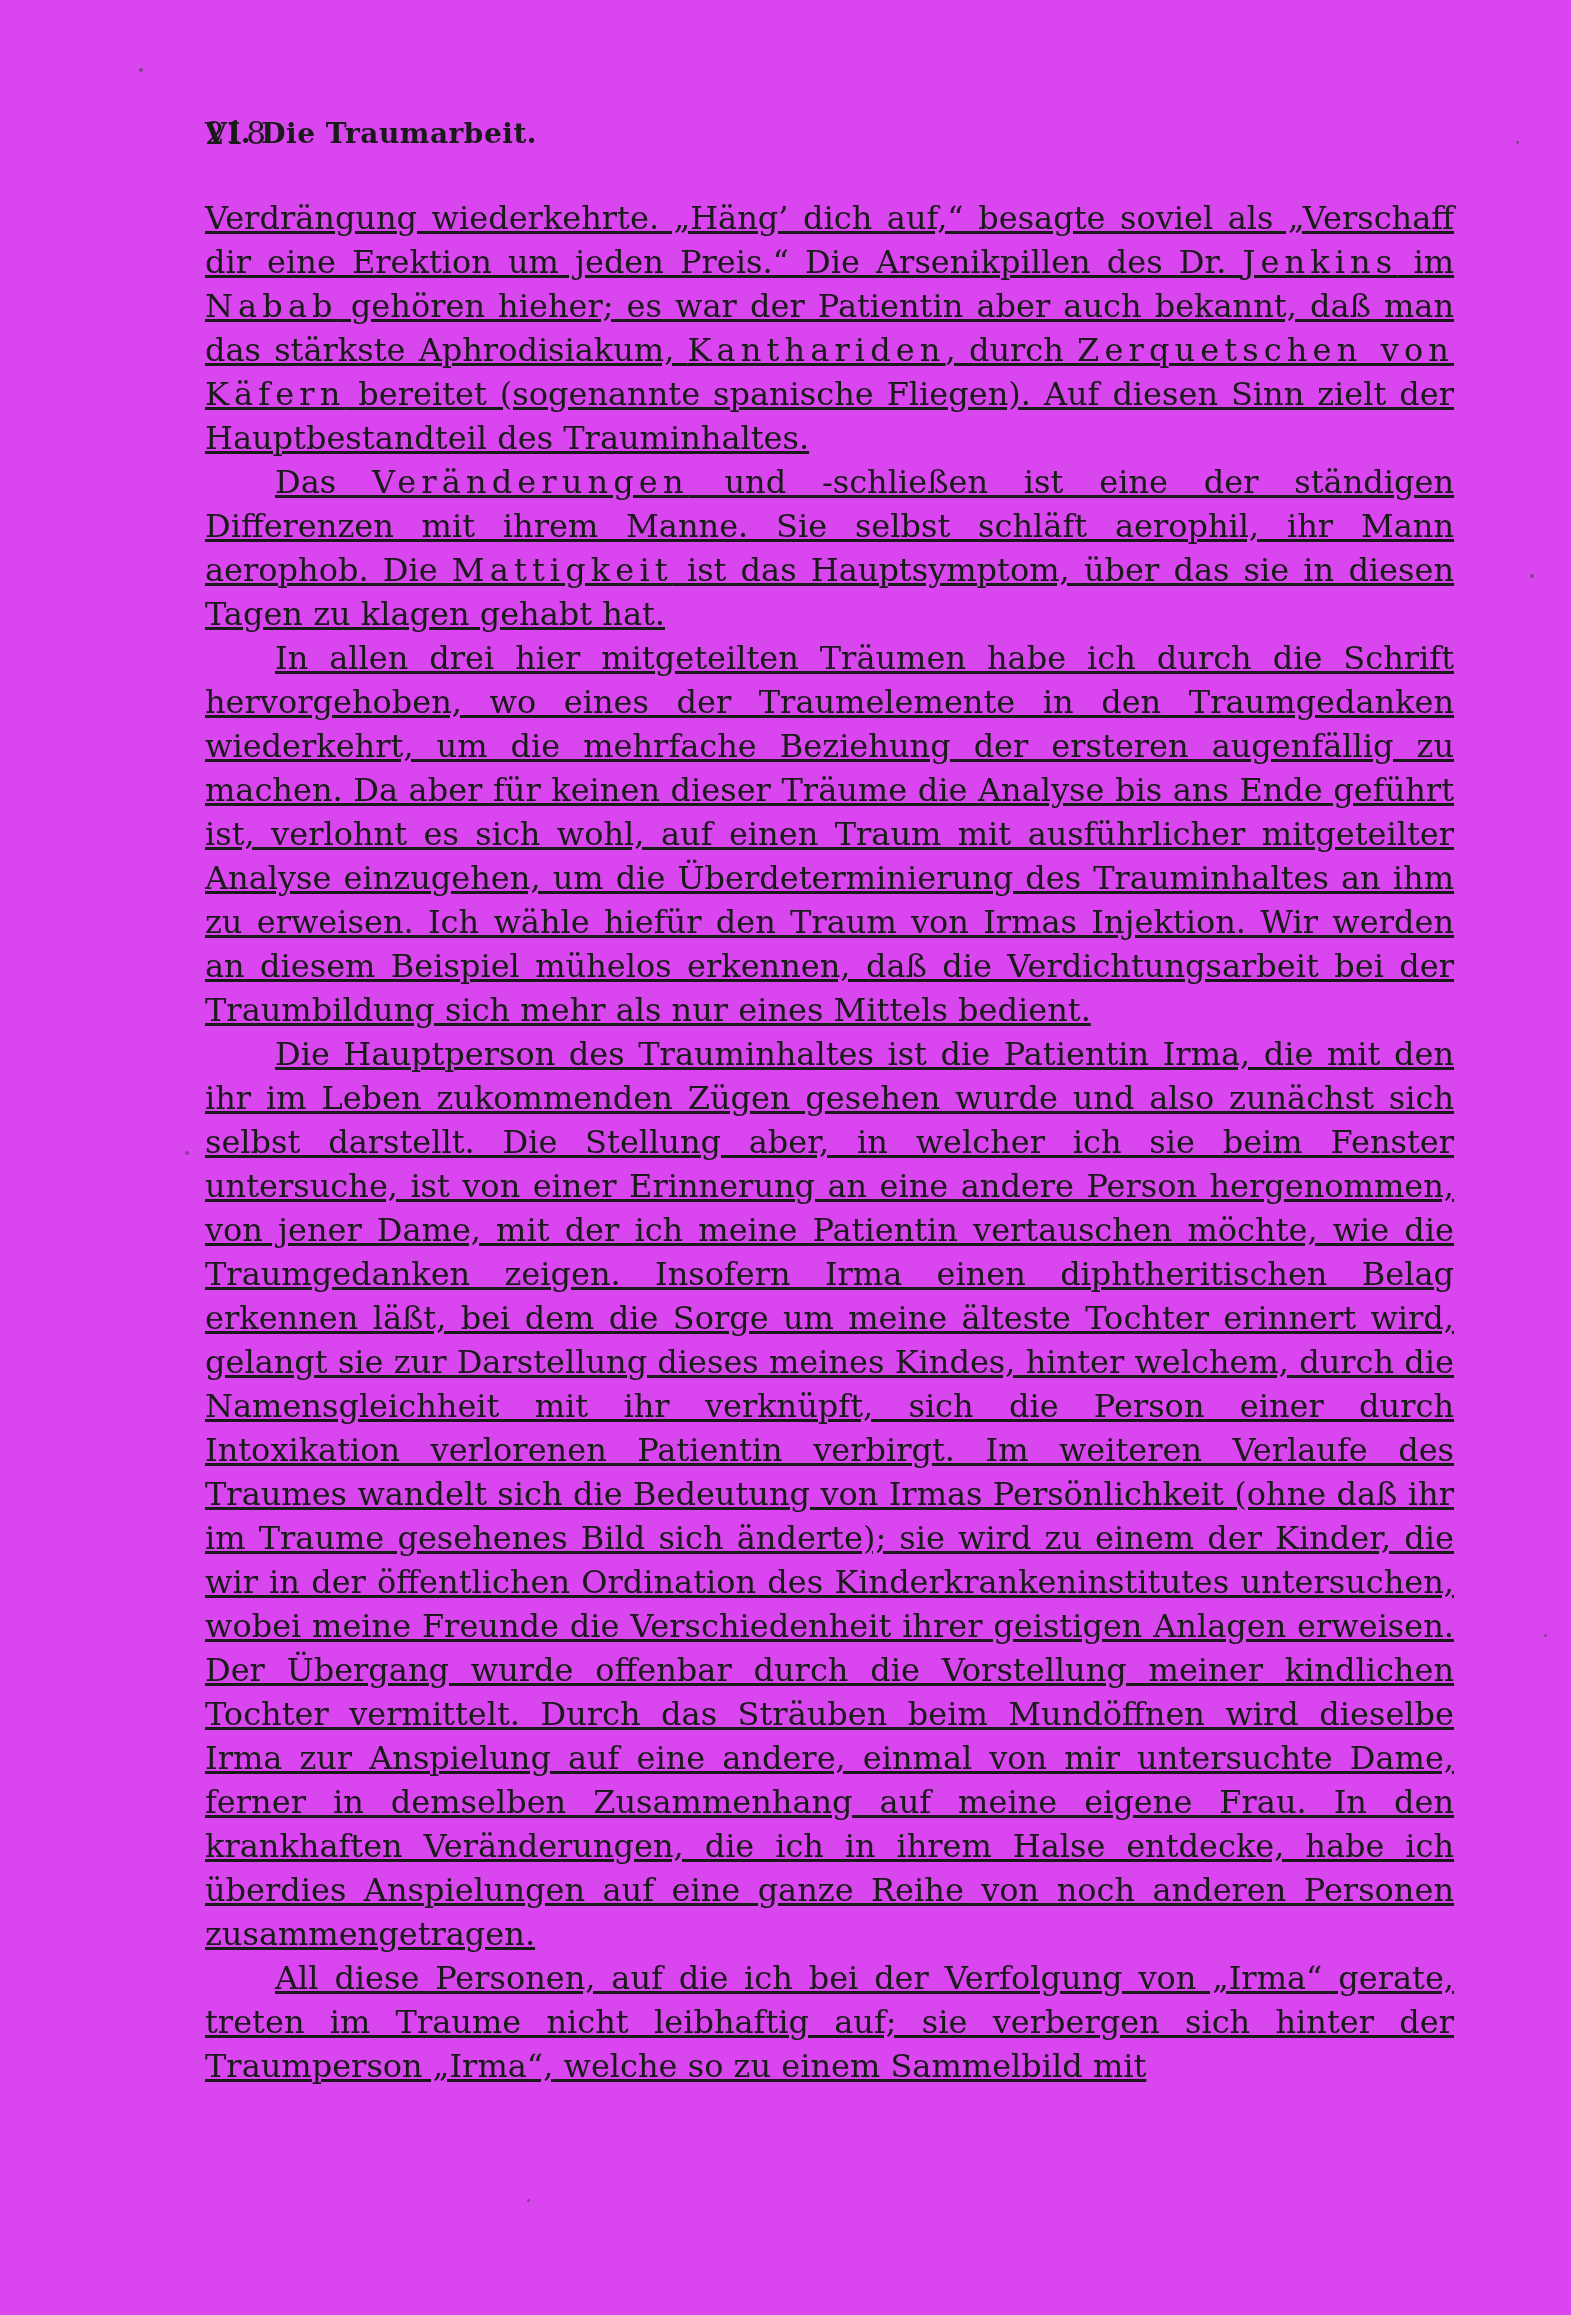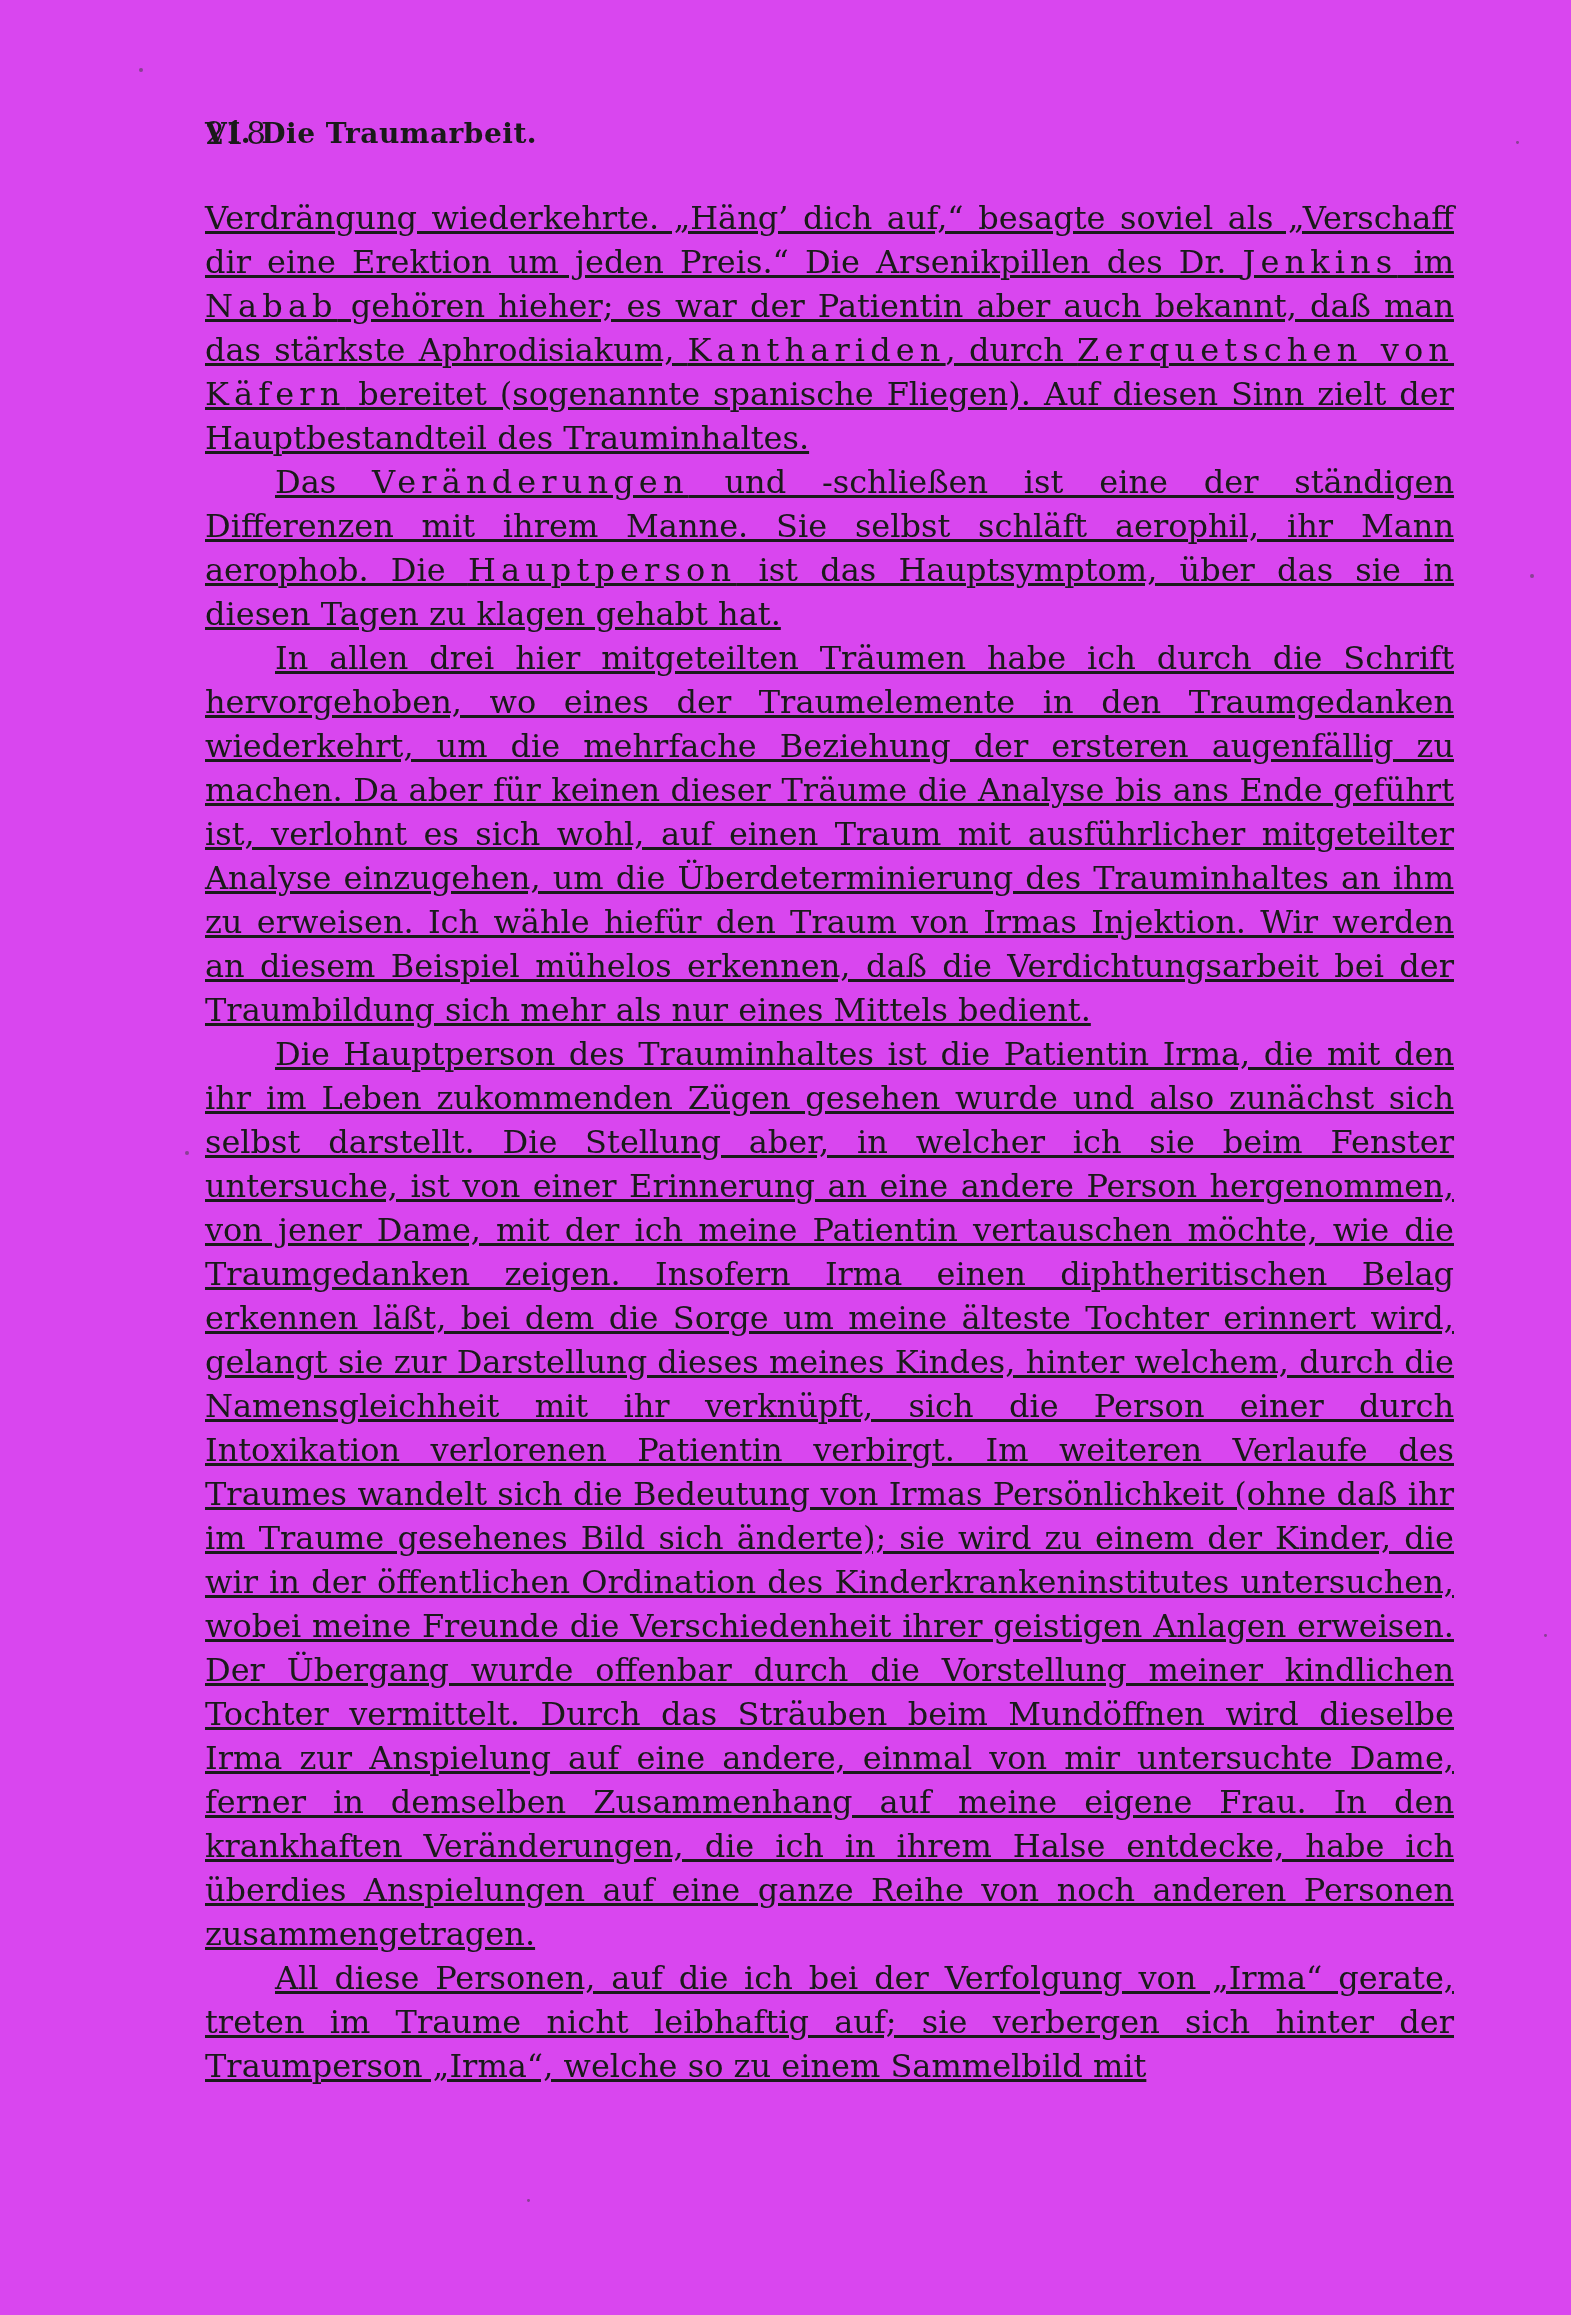--- a/index.html
+++ b/index.html
@@ -76,21 +76,21 @@
 
 <div class="page">
 
   <div class="page-header">
     <span class="page-number">218</span>
     <span class="chapter-title">VI. Die Traumarbeit.</span>
   </div>
 
   <div class="body-text">
       <p class="para"><span>Verdrängung wiederkehrte. „Häng’ dich auf,“ besagte soviel als „Verschaff dir eine Erektion um jeden Preis.“ Die Arsenikpillen des Dr. </span><span class="sperr">Jenkins</span><span> im </span><span class="sperr">Nabab</span><span> gehören hieher; es war der Patientin aber auch bekannt, daß man das stärkste Aphrodisiakum, </span><span class="sperr">Kanthariden</span><span>, durch </span><span class="sperr">Zerquetschen von Käfern</span><span> bereitet (sogenannte spanische Fliegen). Auf diesen Sinn zielt der Hauptbestandteil des Trauminhaltes.</span></p>
-      <p class="para indent"><span>Das </span><span class="sperr">Veränderungen</span><span> und -schließen ist eine der ständigen Differenzen mit ihrem Manne. Sie selbst schläft aerophil, ihr Mann aerophob. Die </span><span class="sperr">Hauptperson</span><span> ist das Hauptsymptom, über das sie in diesen Tagen zu klagen gehabt hat.</span></p>
+      <p class="para indent"><span>Das </span><span class="sperr">Veränderungen</span><span> und -schließen ist eine der ständigen Differenzen mit ihrem Manne. Sie selbst schläft aerophil, ihr Mann aerophob. Die </span><span class="sperr">Mattigkeit</span><span> ist das Hauptsymptom, über das sie in diesen Tagen zu klagen gehabt hat.</span></p>
       <p class="para indent"><span>In allen drei hier mitgeteilten Träumen habe ich durch die Schrift hervorgehoben, wo eines der Traumelemente in den Traumgedanken wiederkehrt, um die mehrfache Beziehung der ersteren augenfällig zu machen. Da aber für keinen dieser Träume die Analyse bis ans Ende geführt ist, verlohnt es sich wohl, auf einen Traum mit ausführlicher mitgeteilter Analyse einzugehen, um die Überdeterminierung des Trauminhaltes an ihm zu erweisen. Ich wähle hiefür den Traum von Irmas Injektion. Wir werden an diesem Beispiel mühelos erkennen, daß die Verdichtungsarbeit bei der Traumbildung sich mehr als nur eines Mittels bedient.</span></p>
       <p class="para indent"><span>Die Hauptperson des Trauminhaltes ist die Patientin Irma, die mit den ihr im Leben zukommenden Zügen gesehen wurde und also zunächst sich selbst darstellt. Die Stellung aber, in welcher ich sie beim Fenster untersuche, ist von einer Erinnerung an eine andere Person hergenommen, von jener Dame, mit der ich meine Patientin vertauschen möchte, wie die Traumgedanken zeigen. Insofern Irma einen diphtheritischen Belag erkennen läßt, bei dem die Sorge um meine älteste Tochter erinnert wird, gelangt sie zur Darstellung dieses meines Kindes, hinter welchem, durch die Namensgleichheit mit ihr verknüpft, sich die Person einer durch Intoxikation verlorenen Patientin verbirgt. Im weiteren Verlaufe des Traumes wandelt sich die Bedeutung von Irmas Persönlichkeit (ohne daß ihr im Traume gesehenes Bild sich änderte); sie wird zu einem der Kinder, die wir in der öffentlichen Ordination des Kinderkrankeninstitutes untersuchen, wobei meine Freunde die Verschiedenheit ihrer geistigen Anlagen erweisen. Der Übergang wurde offenbar durch die Vorstellung meiner kindlichen Tochter vermittelt. Durch das Sträuben beim Mundöffnen wird dieselbe Irma zur Anspielung auf eine andere, einmal von mir untersuchte Dame, ferner in demselben Zusammenhang auf meine eigene Frau. In den krankhaften Veränderungen, die ich in ihrem Halse entdecke, habe ich überdies Anspielungen auf eine ganze Reihe von noch anderen Personen zusammengetragen.</span></p>
       <p class="para indent"><span>All diese Personen, auf die ich bei der Verfolgung von „Irma“ gerate, treten im Traume nicht leibhaftig auf; sie verbergen sich hinter der Traumperson „Irma“, welche so zu einem Sammelbild mit</span></p>
     </div>
 
   <div class="speck" style="left:139px; top:68px; width:3.8px; height:3.8px;"></div>
   <div class="speck" style="left:1516px; top:141px; width:2.8px; height:2.8px;"></div>
   <div class="speck" style="left:1530px; top:574px; width:3.8px; height:3.8px;"></div>
   <div class="speck" style="left:185px; top:1151px; width:3.8px; height:3.8px;"></div>
   <div class="speck" style="left:1544px; top:1634px; width:2.8px; height:2.8px;"></div>

